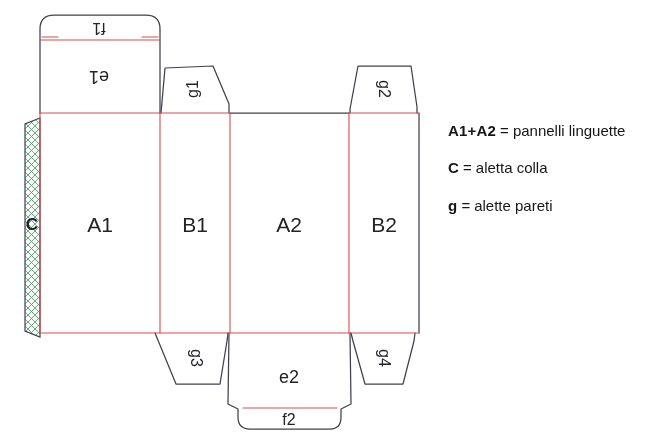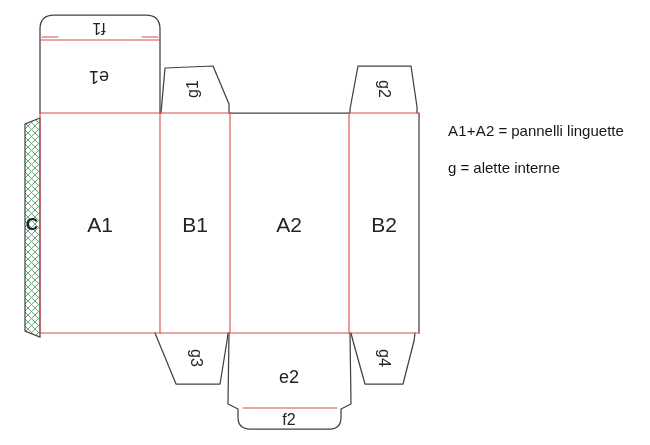--- a/index.html
+++ b/index.html
@@ -2,21 +2,21 @@
 <html><head>
 <meta charset="utf-8">
 <style>
   html,body{margin:0;padding:0;background:#ffffff;}
   body{width:650px;height:445px;font-family:"Liberation Sans",sans-serif;}
   .stage{position:relative;width:650px;height:445px;background:#fff;overflow:hidden;}
   .stage svg{position:absolute;left:0;top:0;}
   .legend{position:absolute;left:448px;top:122px;display:flex;flex-direction:column;gap:20px;
           font-size:15px;color:#161616;}
   .legend-row{white-space:nowrap;line-height:1.15;}
-  .legend-row .k{font-weight:normal;letter-spacing:.2px;}
+  .legend-row .k{font-weight:bold;letter-spacing:.2px;}
   .legend-row .eq{margin:0 4px;}
 </style>
 </head>
 <body>
 
 <div class="stage">
 
   <svg width="650" height="445" viewBox="0 0 650 445" font-family="Liberation Sans, sans-serif">
     <defs>
       <pattern id="glueHatch" width="7" height="7" patternUnits="userSpaceOnUse">
@@ -67,17 +67,20 @@
       <text x="289" y="377" font-size="18">e2</text>
       <text x="289" y="419" font-size="16">f2</text>
     </g>
   </svg>
 
   <div class="legend">
     <div class="legend-row">
       <span class="k">A1+A2</span><span class="eq">=</span><span class="d">pannelli linguette</span>
     </div>
     <div class="legend-row">
-      <span class="k">g</span><span class="eq">=</span><span class="d">alette interne</span>
+      <span class="k">C</span><span class="eq">=</span><span class="d">aletta colla</span>
+    </div>
+    <div class="legend-row">
+      <span class="k">g</span><span class="eq">=</span><span class="d">alette pareti</span>
     </div>
   </div>
 
 </div>
 
 </body></html>

